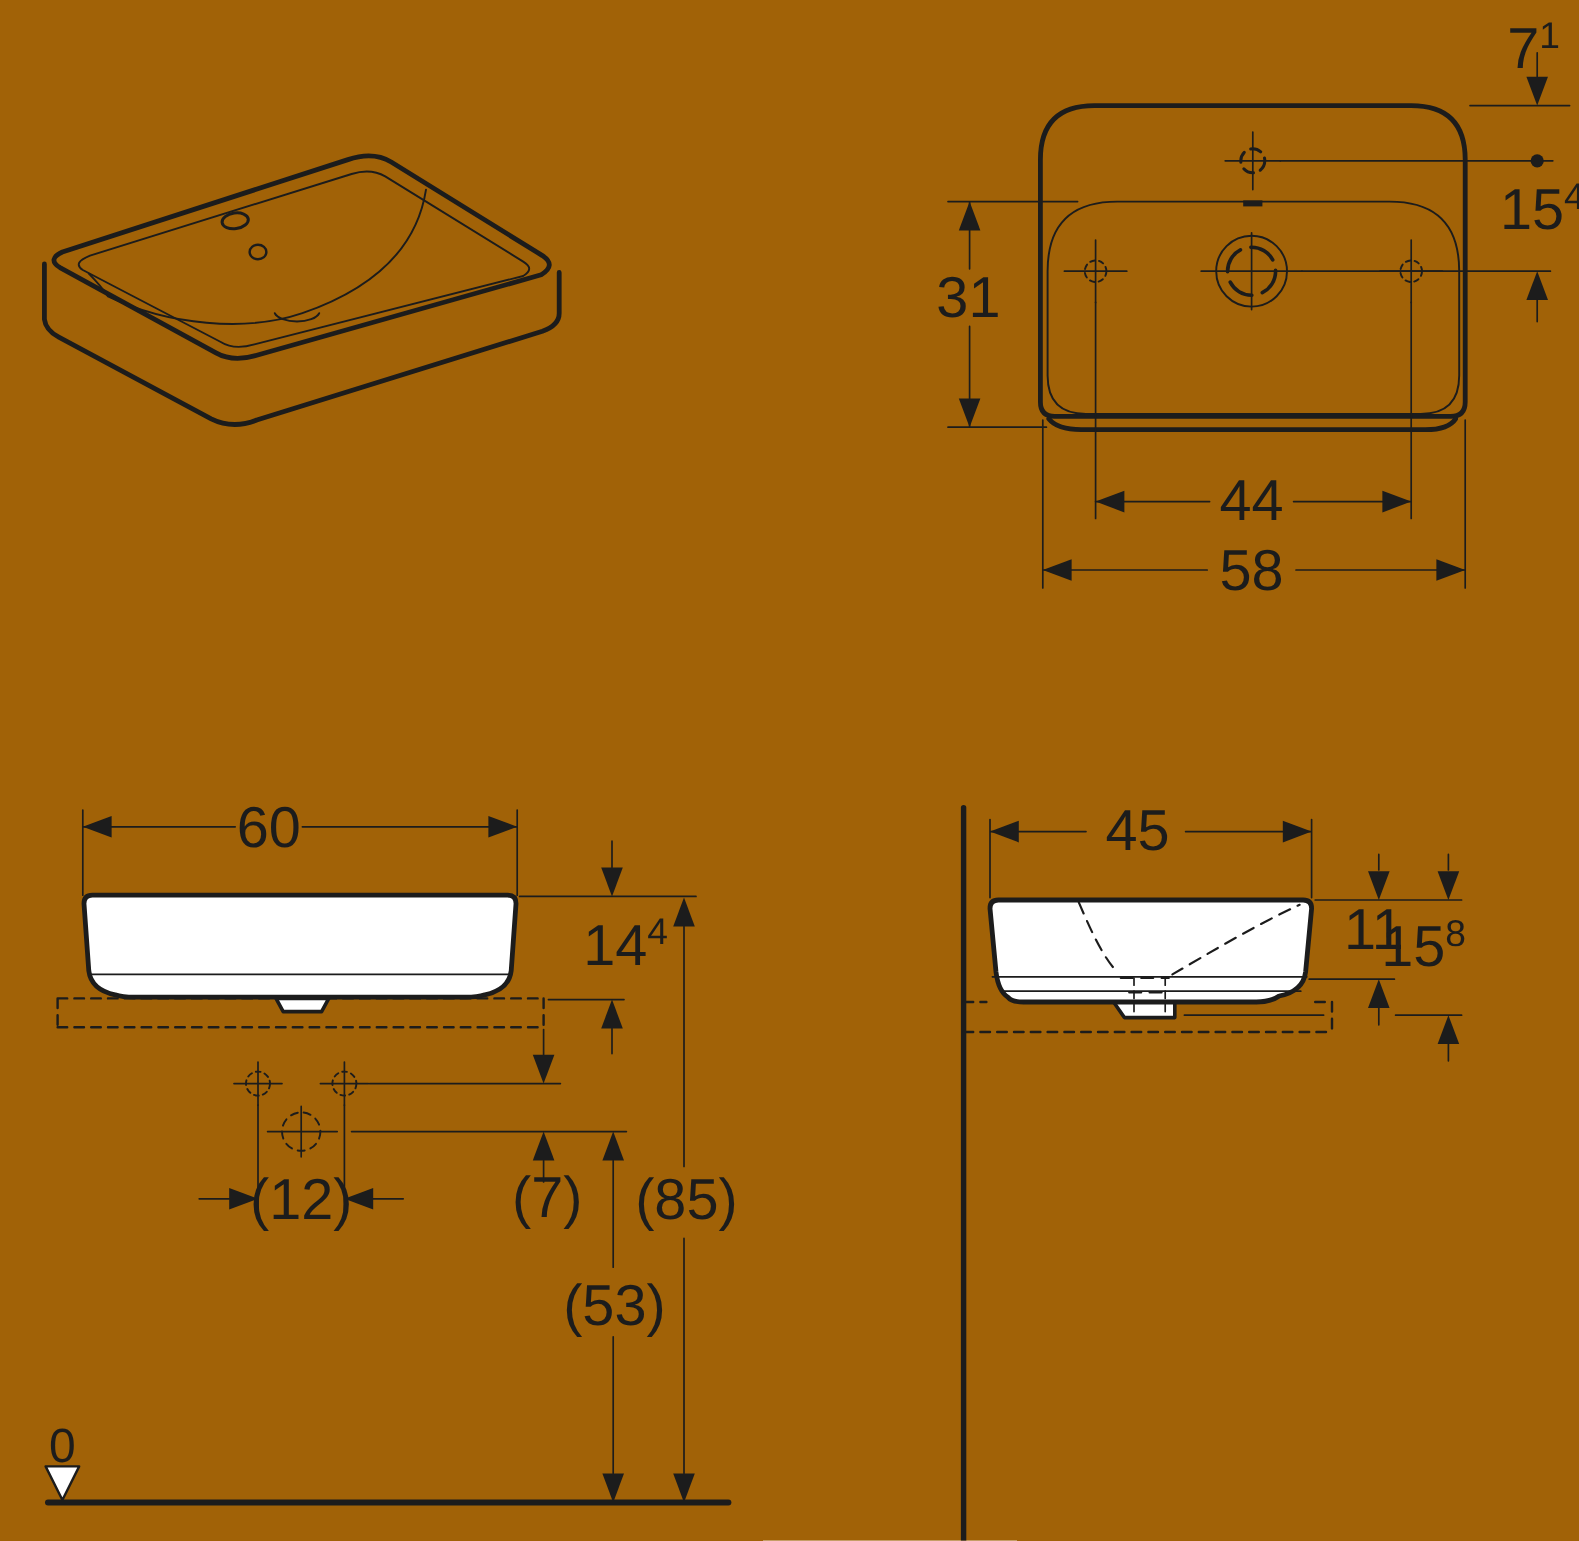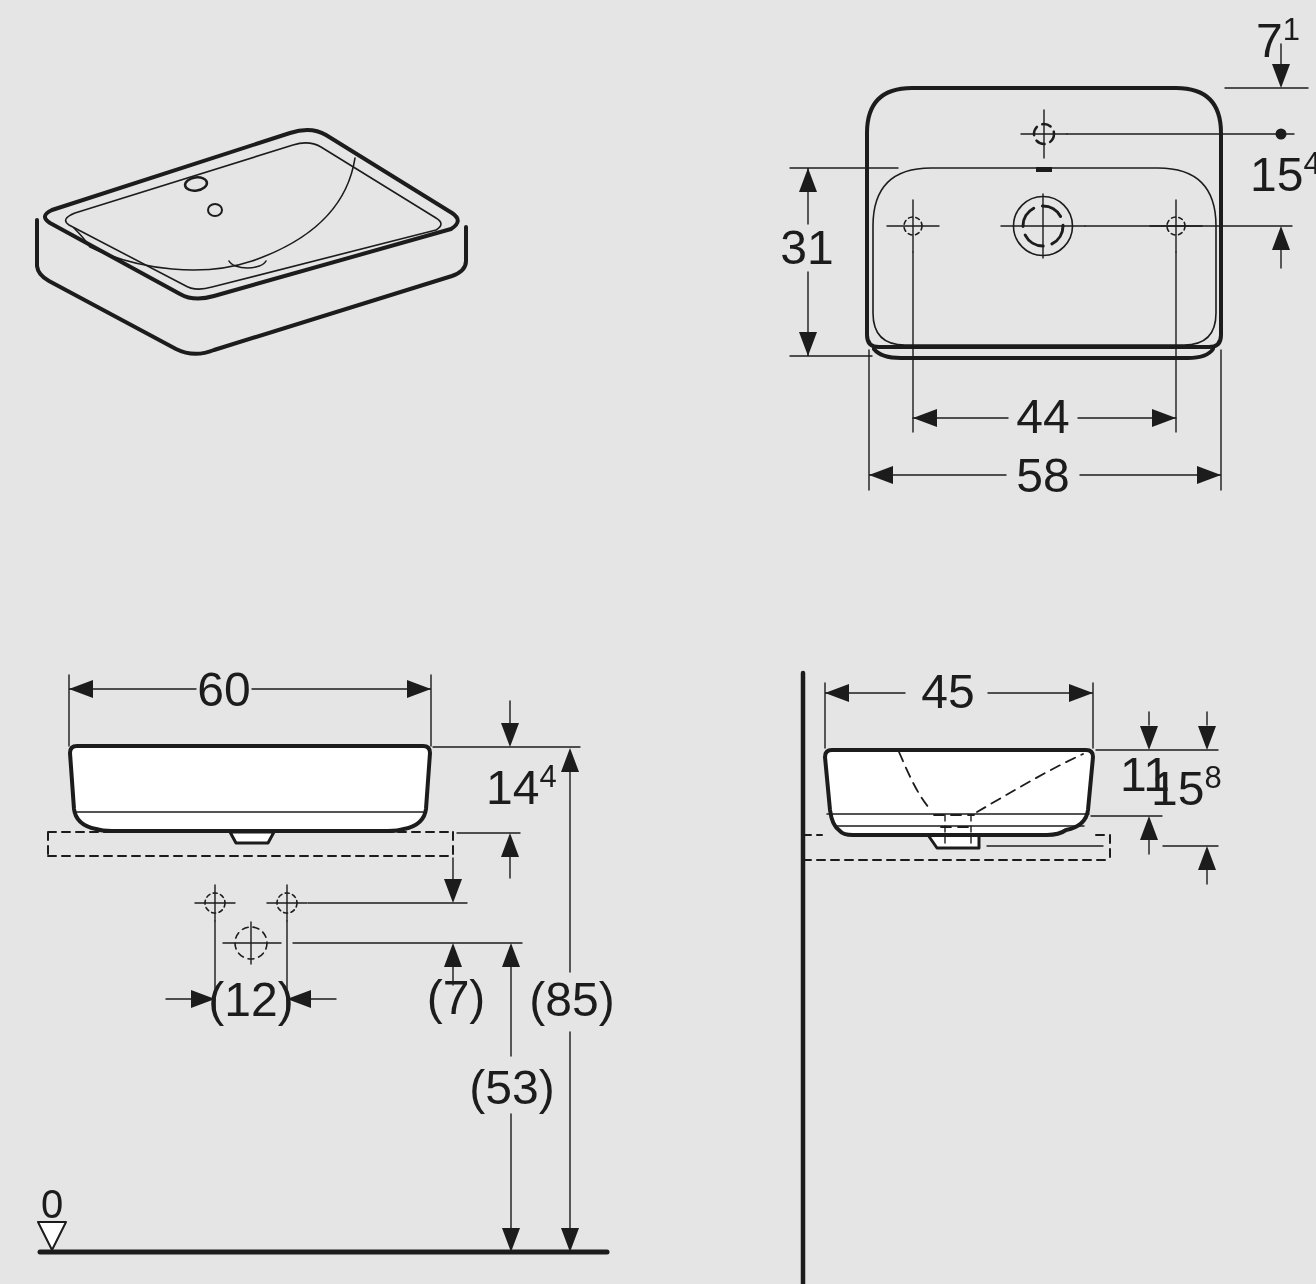--- a/index.html
+++ b/index.html
@@ -1,16 +1,16 @@
 <!DOCTYPE html>
 <html><head>
 <meta charset="utf-8">
 <style>
   html,body{margin:0;padding:0;background:#fff;}
-  #canvas{position:relative;width:1316px;height:1284px;background:#e5e5e5;overflow:hidden;text-align:center;}
+  #canvas{position:relative;width:1316px;height:1284px;background:#a16207;overflow:hidden;text-align:center;}
   svg{display:block;}
   .ln{stroke:#1c1c1c;fill:none;stroke-linecap:round;stroke-linejoin:round;}
   .w4{stroke-width:4;}
   .w45{stroke-width:4.5;}
   .w3{stroke-width:3;}
   .w25{stroke-width:2.5;}
   .w2{stroke-width:2;}
   .w18{stroke-width:1.8;}
   .w16{stroke-width:1.6;}
   .w14{stroke-width:1.4;}

